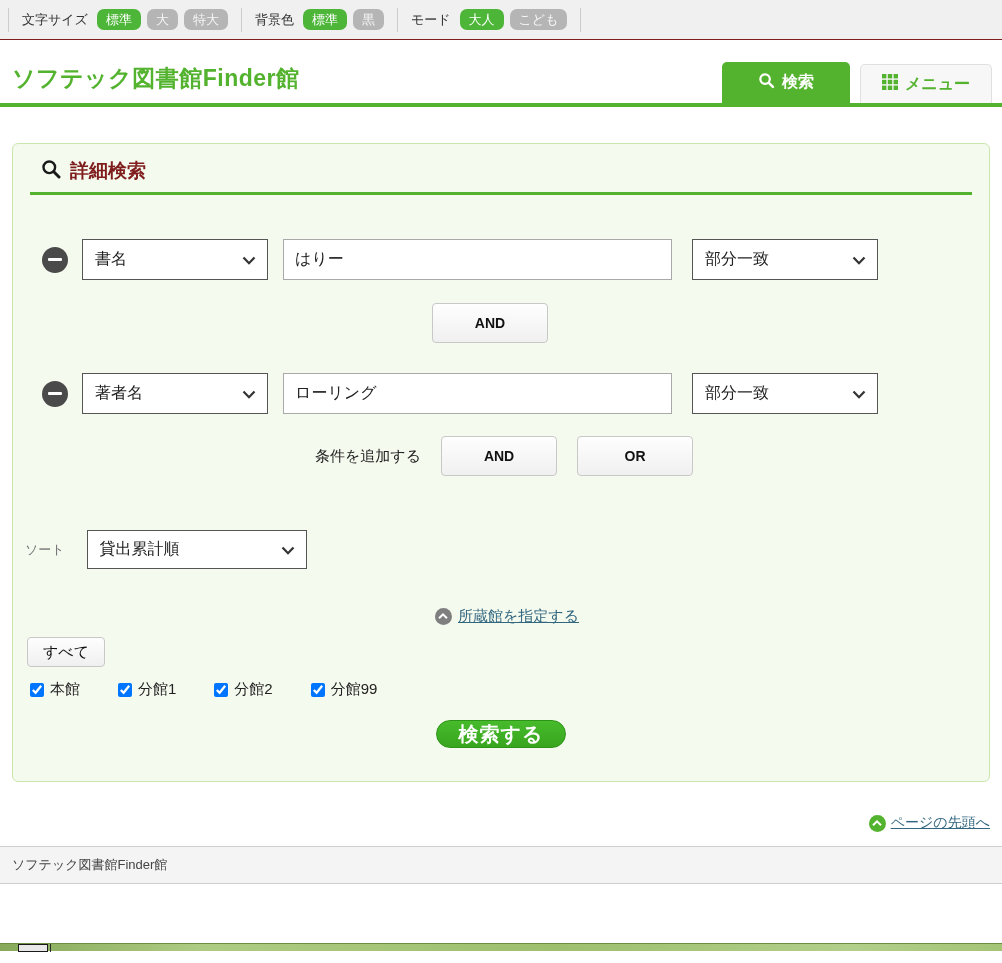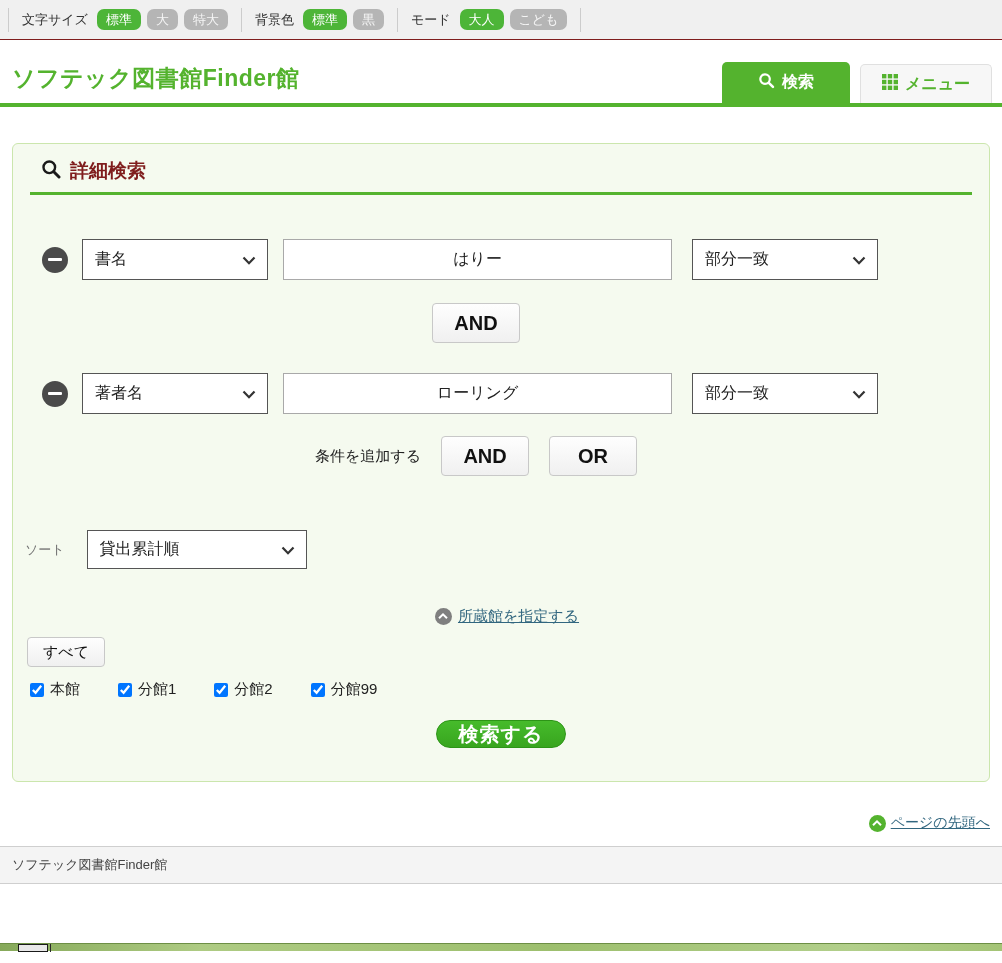--- a/index.html
+++ b/index.html
@@ -43,25 +43,25 @@
   .minus-btn { width:26px; height:26px; border-radius:50%; background:#4a4a4a; border:none;
                position:relative; cursor:pointer; flex:0 0 26px; }
   .minus-btn::after { content:""; position:absolute; left:6px; top:11.5px; width:14px; height:3px;
                       background:#fff; border-radius:1px; }
   .sel { display:flex; align-items:center; justify-content:space-between; background:#fff;
          border:1px solid #555; height:41px; padding:0 11px 0 12px; font-size:16px; color:#222;
          cursor:pointer; }
   .sel-field { width:186px; margin-left:14px; }
   .sel-match { width:186px; margin-left:20px; }
   .txt { width:389px; height:41px; border:1px solid #a9a9a9; background:#fff; margin-left:15px;
-         padding:0 11px; font-size:16px; color:#222; font-family:inherit;text-align:center; }
+         padding:0 11px; font-size:16px; color:#222; font-family:inherit; }
 
   .btn-plain { background:linear-gradient(#fefefe,#f0f0f0); border:1px solid #c8c8c8;
-               border-radius:4px; font-weight:bold; font-size:20px; color:#111;
-               width:88px; height:40px; cursor:pointer; font-family:inherit; }
+               border-radius:4px; font-weight:bold; font-size:14px; color:#111;
+               width:116px; height:40px; cursor:pointer; font-family:inherit; }
   .and-divider { margin:23px 0 0 419px; }
   .add-row { display:flex; align-items:center; margin:22px 0 0 302px;gap:8px; }
   .add-label { font-size:15px; color:#222; }
   .add-row .btn-plain { margin-left:12px; }
 
   .sort-row { display:flex; align-items:center; margin:54px 0 0 12px; }
   .sort-label { font-size:13px; color:#737373; }
   .sort-sel { width:220px; height:39px; margin-left:22px; }
 
   .holdings-link-row { display:flex; align-items:center; gap:6px; margin:38px 0 0 12px;justify-content:center; }

